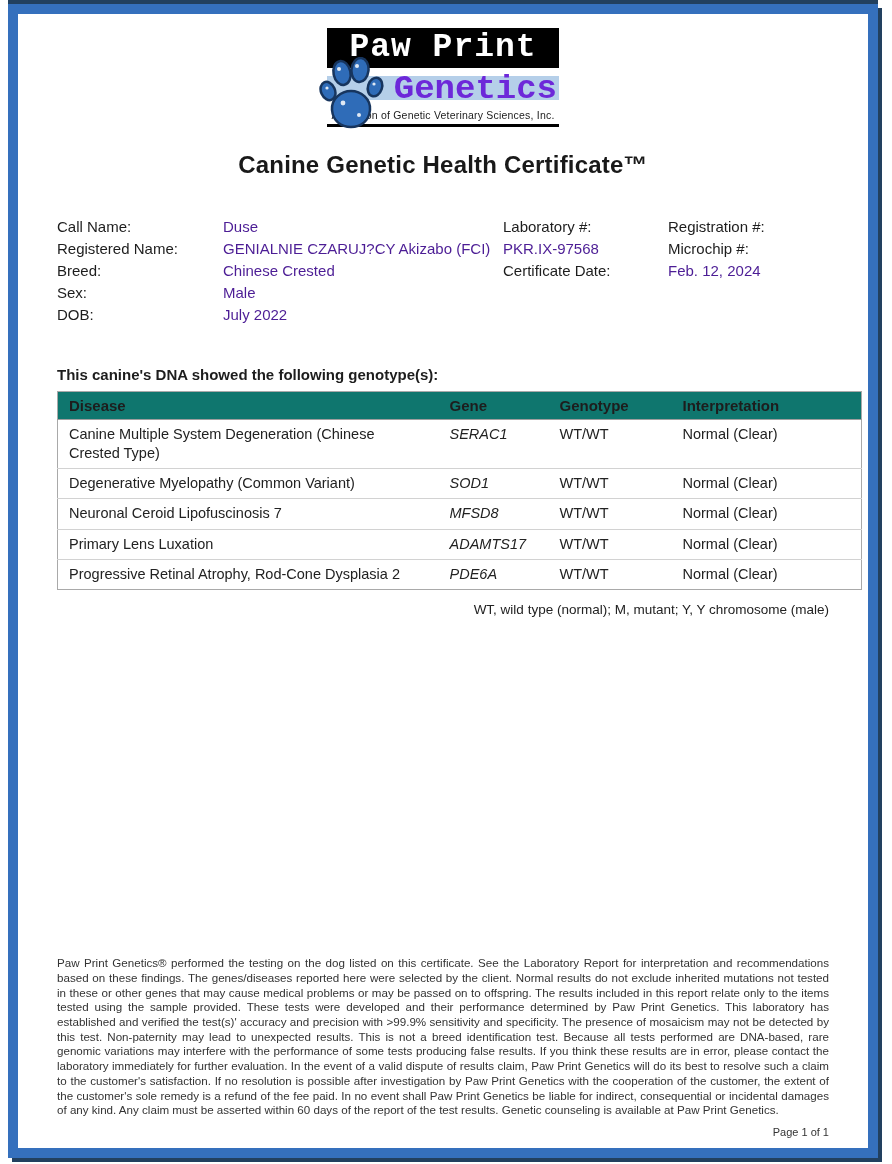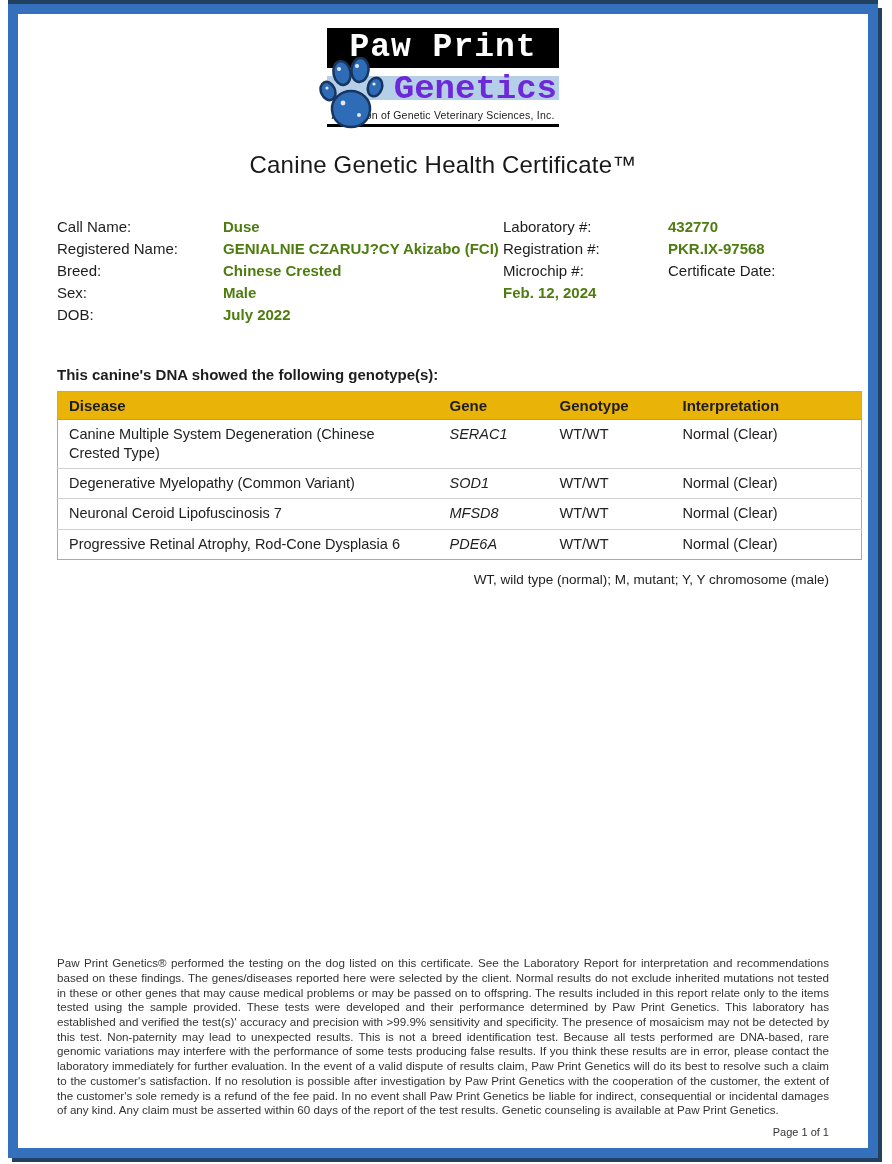--- a/index.html
+++ b/index.html
@@ -41,45 +41,45 @@
   .logo-tagline {
     margin-top: 2px;
     font-size: 10.5px; letter-spacing: 0.2px; color: #1b1b1b;
     text-align: center; white-space: nowrap;
     padding-bottom: 3px; border-bottom: 3px solid #000;
   }
   
   .title {
     margin-top: 24px;
     text-align: center;
-    font-size: 24px; font-weight: normal; color: #191919;
+    font-size: 24px; font-weight: bold; color: #191919;
     letter-spacing: 0.2px;
   }
   .rule { margin-top: 15px; border: 0; border-top: 2px solid #c6c6c6; }
   
   .info { display: flex; margin-top: 12px; font-size: 15px; }
   .info-col { display: grid; grid-template-columns: auto 1fr; align-content: start; }
   .info-col.left  { width: 446px; grid-template-columns: 166px 1fr; }
   .info-col.right { flex: 1;      grid-template-columns: 165px 1fr; }
   .info-label { font-weight: normal; color: #1d1d1d; line-height: 22px; }
-  .info-value { color: #4d7c0f; line-height: 22px; font-weight: bold; }
+  .info-value { color: #4c1d95; line-height: 22px; }
   
   .results-heading { margin-top: 40px; font-size: 15px; font-weight: bold; color: #1d1d1d; }
   table.results {
     width: 100%; margin-top: 8px;
     border-collapse: collapse; table-layout: fixed;
     border: 1px solid #a9a9a9;
     font-size: 14.5px; color: #222;
   }
   table.results col.c-disease { width: 381px; }
   table.results col.c-gene    { width: 110px; }
   table.results col.c-geno    { width: 123px; }
   table.results col.c-interp  { width: 190px; }
   table.results th {
-    background: #eab308; text-align: left; font-weight: bold;
+    background: #0f766e; text-align: left; font-weight: bold;
     padding: 5px 11px; border-bottom: 1px solid #9e9e9e;
     font-size: 15px; color: #1d1d1d;
   }
   table.results td {
     padding: 5px 11px; border-top: 1px solid #d2d2d2;
     line-height: 1.32; vertical-align: top;
   }
   table.results tr:first-child td { border-top: none; }
   td.gene { font-style: italic; }
   .legend { margin-top: 12px; text-align: right; font-size: 13.5px; color: #222; }
@@ -135,21 +135,20 @@
       <div class="info-value">GENIALNIE CZARUJ?CY Akizabo (FCI)</div>
       <div class="info-label">Breed:</div>
       <div class="info-value">Chinese Crested</div>
       <div class="info-label">Sex:</div>
       <div class="info-value">Male</div>
       <div class="info-label">DOB:</div>
       <div class="info-value">July 2022</div>
     </div>
     <div class="info-col right">
       <div class="info-label">Laboratory #:</div>
-      <div class="info-value">432770</div>
       <div class="info-label">Registration #:</div>
       <div class="info-value">PKR.IX-97568</div>
       <div class="info-label">Microchip #:</div>
       <div class="info-label">Certificate Date:</div>
       <div class="info-value">Feb. 12, 2024</div>
     </div>
   </div>
 
   <div class="results-heading">This canine's DNA showed the following genotype(s):</div>
 
@@ -181,21 +180,27 @@
         <td>WT/WT</td>
         <td>Normal (Clear)</td>
       </tr>
       <tr>
         <td>Neuronal Ceroid Lipofuscinosis 7</td>
         <td class="gene">MFSD8</td>
         <td>WT/WT</td>
         <td>Normal (Clear)</td>
       </tr>
       <tr>
-        <td>Progressive Retinal Atrophy, Rod-Cone Dysplasia 6</td>
+        <td>Primary Lens Luxation</td>
+        <td class="gene">ADAMTS17</td>
+        <td>WT/WT</td>
+        <td>Normal (Clear)</td>
+      </tr>
+      <tr>
+        <td>Progressive Retinal Atrophy, Rod-Cone Dysplasia 2</td>
         <td class="gene">PDE6A</td>
         <td>WT/WT</td>
         <td>Normal (Clear)</td>
       </tr>
     </tbody>
   </table>
 
   <div class="legend">WT, wild type (normal); M, mutant; Y, Y chromosome (male)</div>
 
   <div class="footer">

